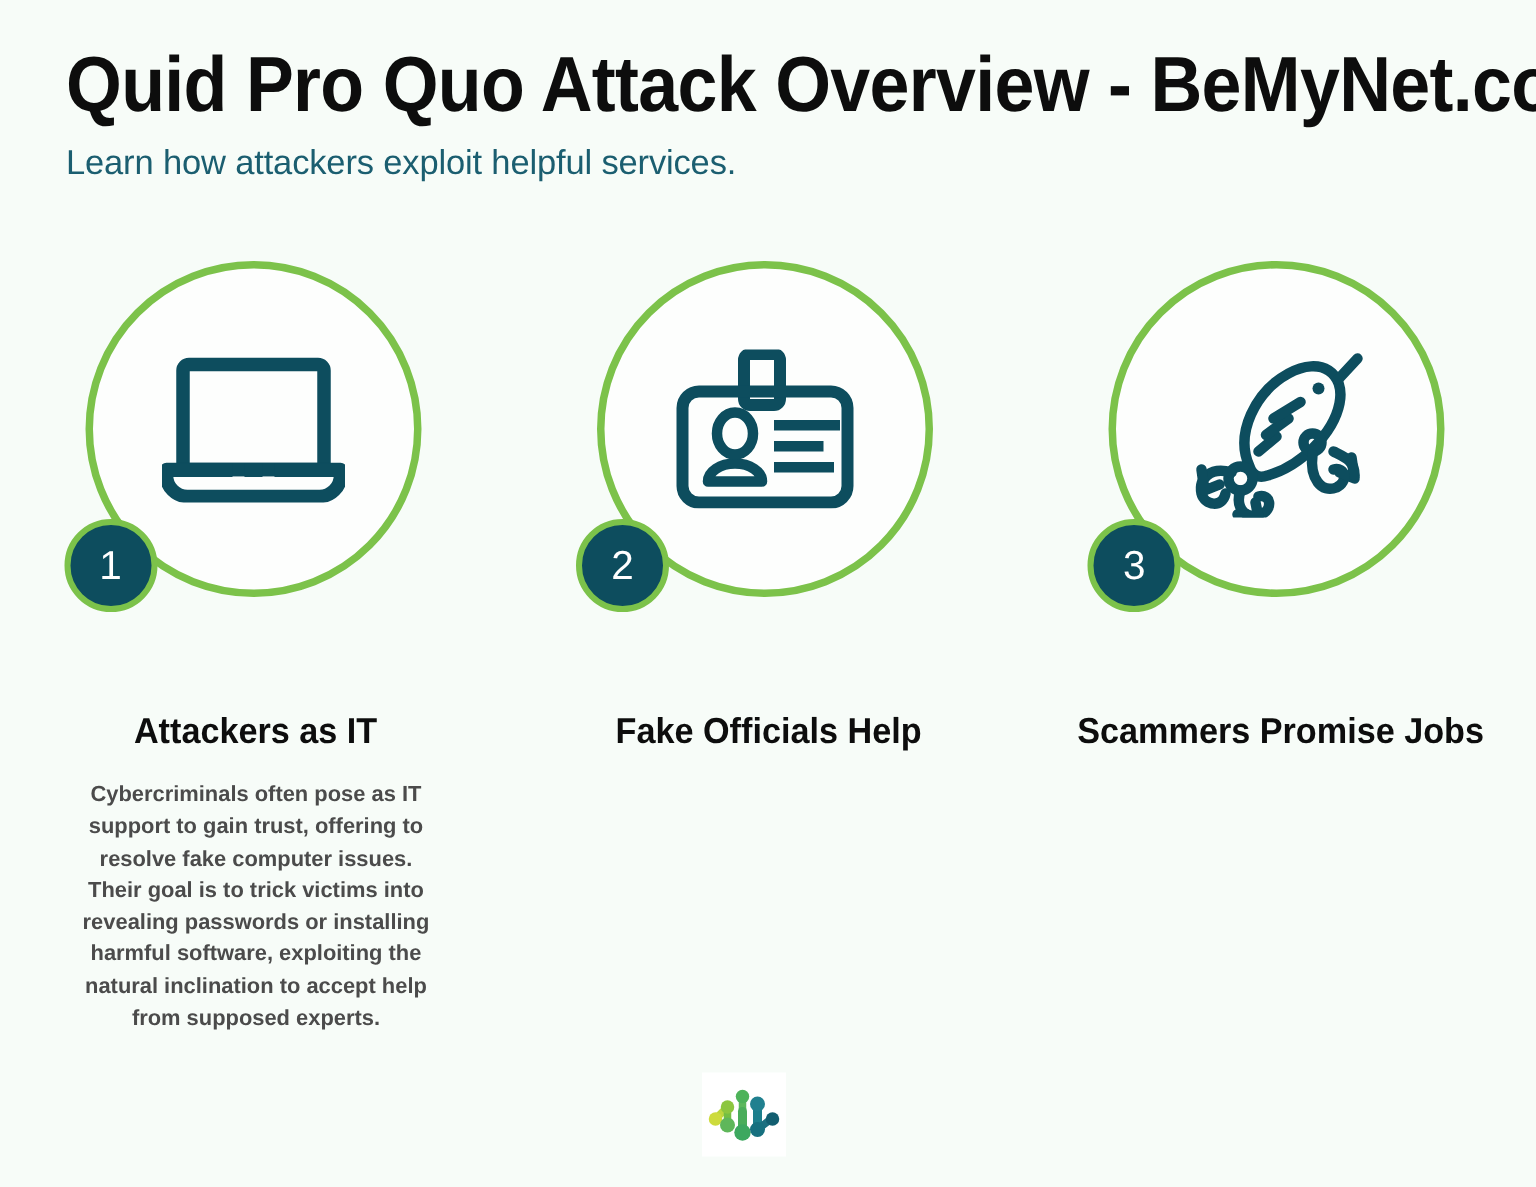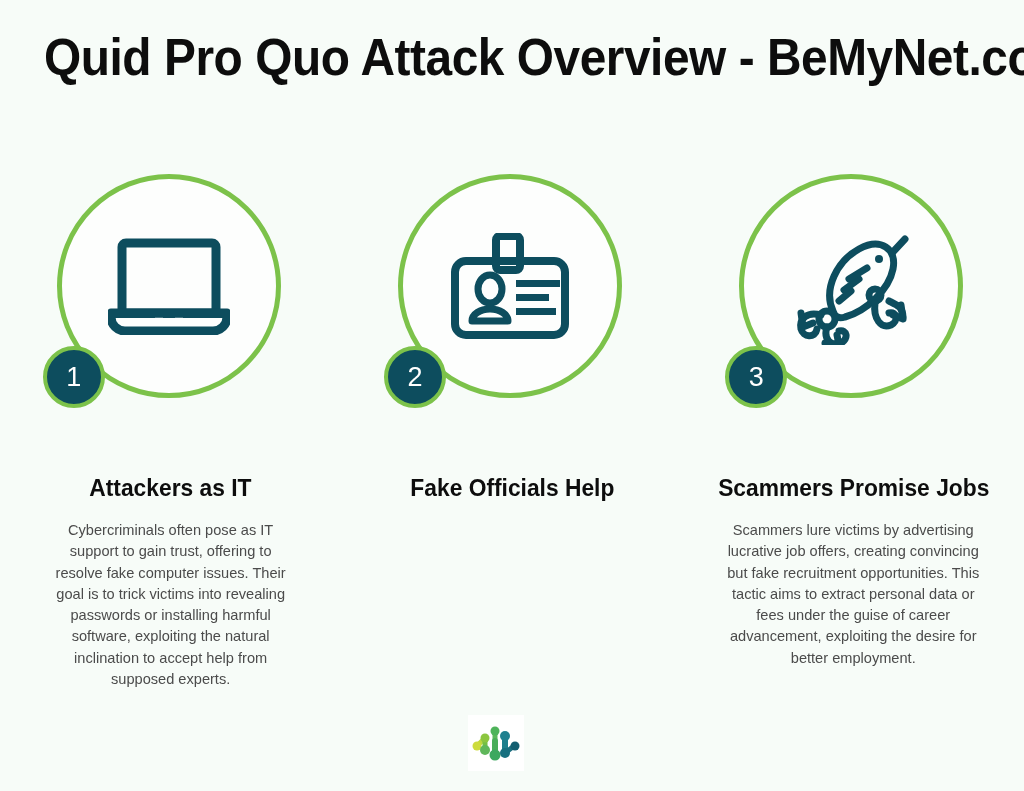--- a/index.html
+++ b/index.html
@@ -113,20 +113,21 @@
     transform: scaleX(0.95);
     white-space: nowrap;
   }
   .col-body {
     font-size: 14.6px;
     line-height: 21.3px;
     color: #4b4b4b;
     text-align: center;
     margin: 18px 0 0 0;
     width: 245px;
+    font-weight: bold;
   }
   .col:nth-child(3) .col-body { width: 262px; }
 
   
   .footer-logo {
     position: absolute;
     left: 468px;
     top: 715px;
     width: 56px;
     height: 56px;
@@ -134,20 +135,21 @@
     display: flex;
     align-items: center;
     justify-content: center;
   }
 </style>
 </head>
 <body>
 
 <div class="header">
   <h1 class="title">Quid Pro Quo Attack Overview - BeMyNet.com</h1>
+  <p class="subtitle">Learn how attackers exploit helpful services.</p>
 </div>
 
 <div class="columns">
 
   <div class="col">
     <div class="circle-wrap">
       <div class="circle">
         <svg class="icon-svg" width="122" height="98" viewBox="0 0 122 98">
           <rect x="14" y="6" width="94" height="70" rx="4" ry="4" fill="none" stroke="#0d4d5e" stroke-width="9"></rect>
           <path d="M3 76 H119 V80 a14 14 0 0 1 -14 14 H17 A14 14 0 0 1 3 80 Z" fill="none" stroke="#0d4d5e" stroke-width="9" stroke-linejoin="round"></path>
@@ -208,21 +210,20 @@
 
             <path d="M86 76 C84 92 92 102 102 98 C110 94 108 84 100 86"></path>
             <path d="M112 78 L114 92 L104 88"></path>
             <path d="M100 74 C108 78 114 80 114 90"></path>
           </g>
         </svg>
       </div>
       <div class="badge">3</div>
     </div>
     <h2 class="col-heading">Scammers Promise Jobs</h2>
-    <p class="col-body">Scammers lure victims by advertising lucrative job offers, creating convincing but fake recruitment opportunities. This tactic aims to extract personal data or fees under the guise of career advancement, exploiting the desire for better employment.</p>
   </div>
 
 </div>
 
 <div class="footer-logo">
   <svg width="48" height="40" viewBox="0 0 48 40">
     <g stroke-linecap="round" fill="none">
       <path d="M6 22 L13 15" stroke="#bcd63e" stroke-width="5"></path>
       <path d="M13 15 L13 26" stroke="#73bf44" stroke-width="5"></path>
       <path d="M23 9 L23 18" stroke="#5cb85c" stroke-width="5"></path>

